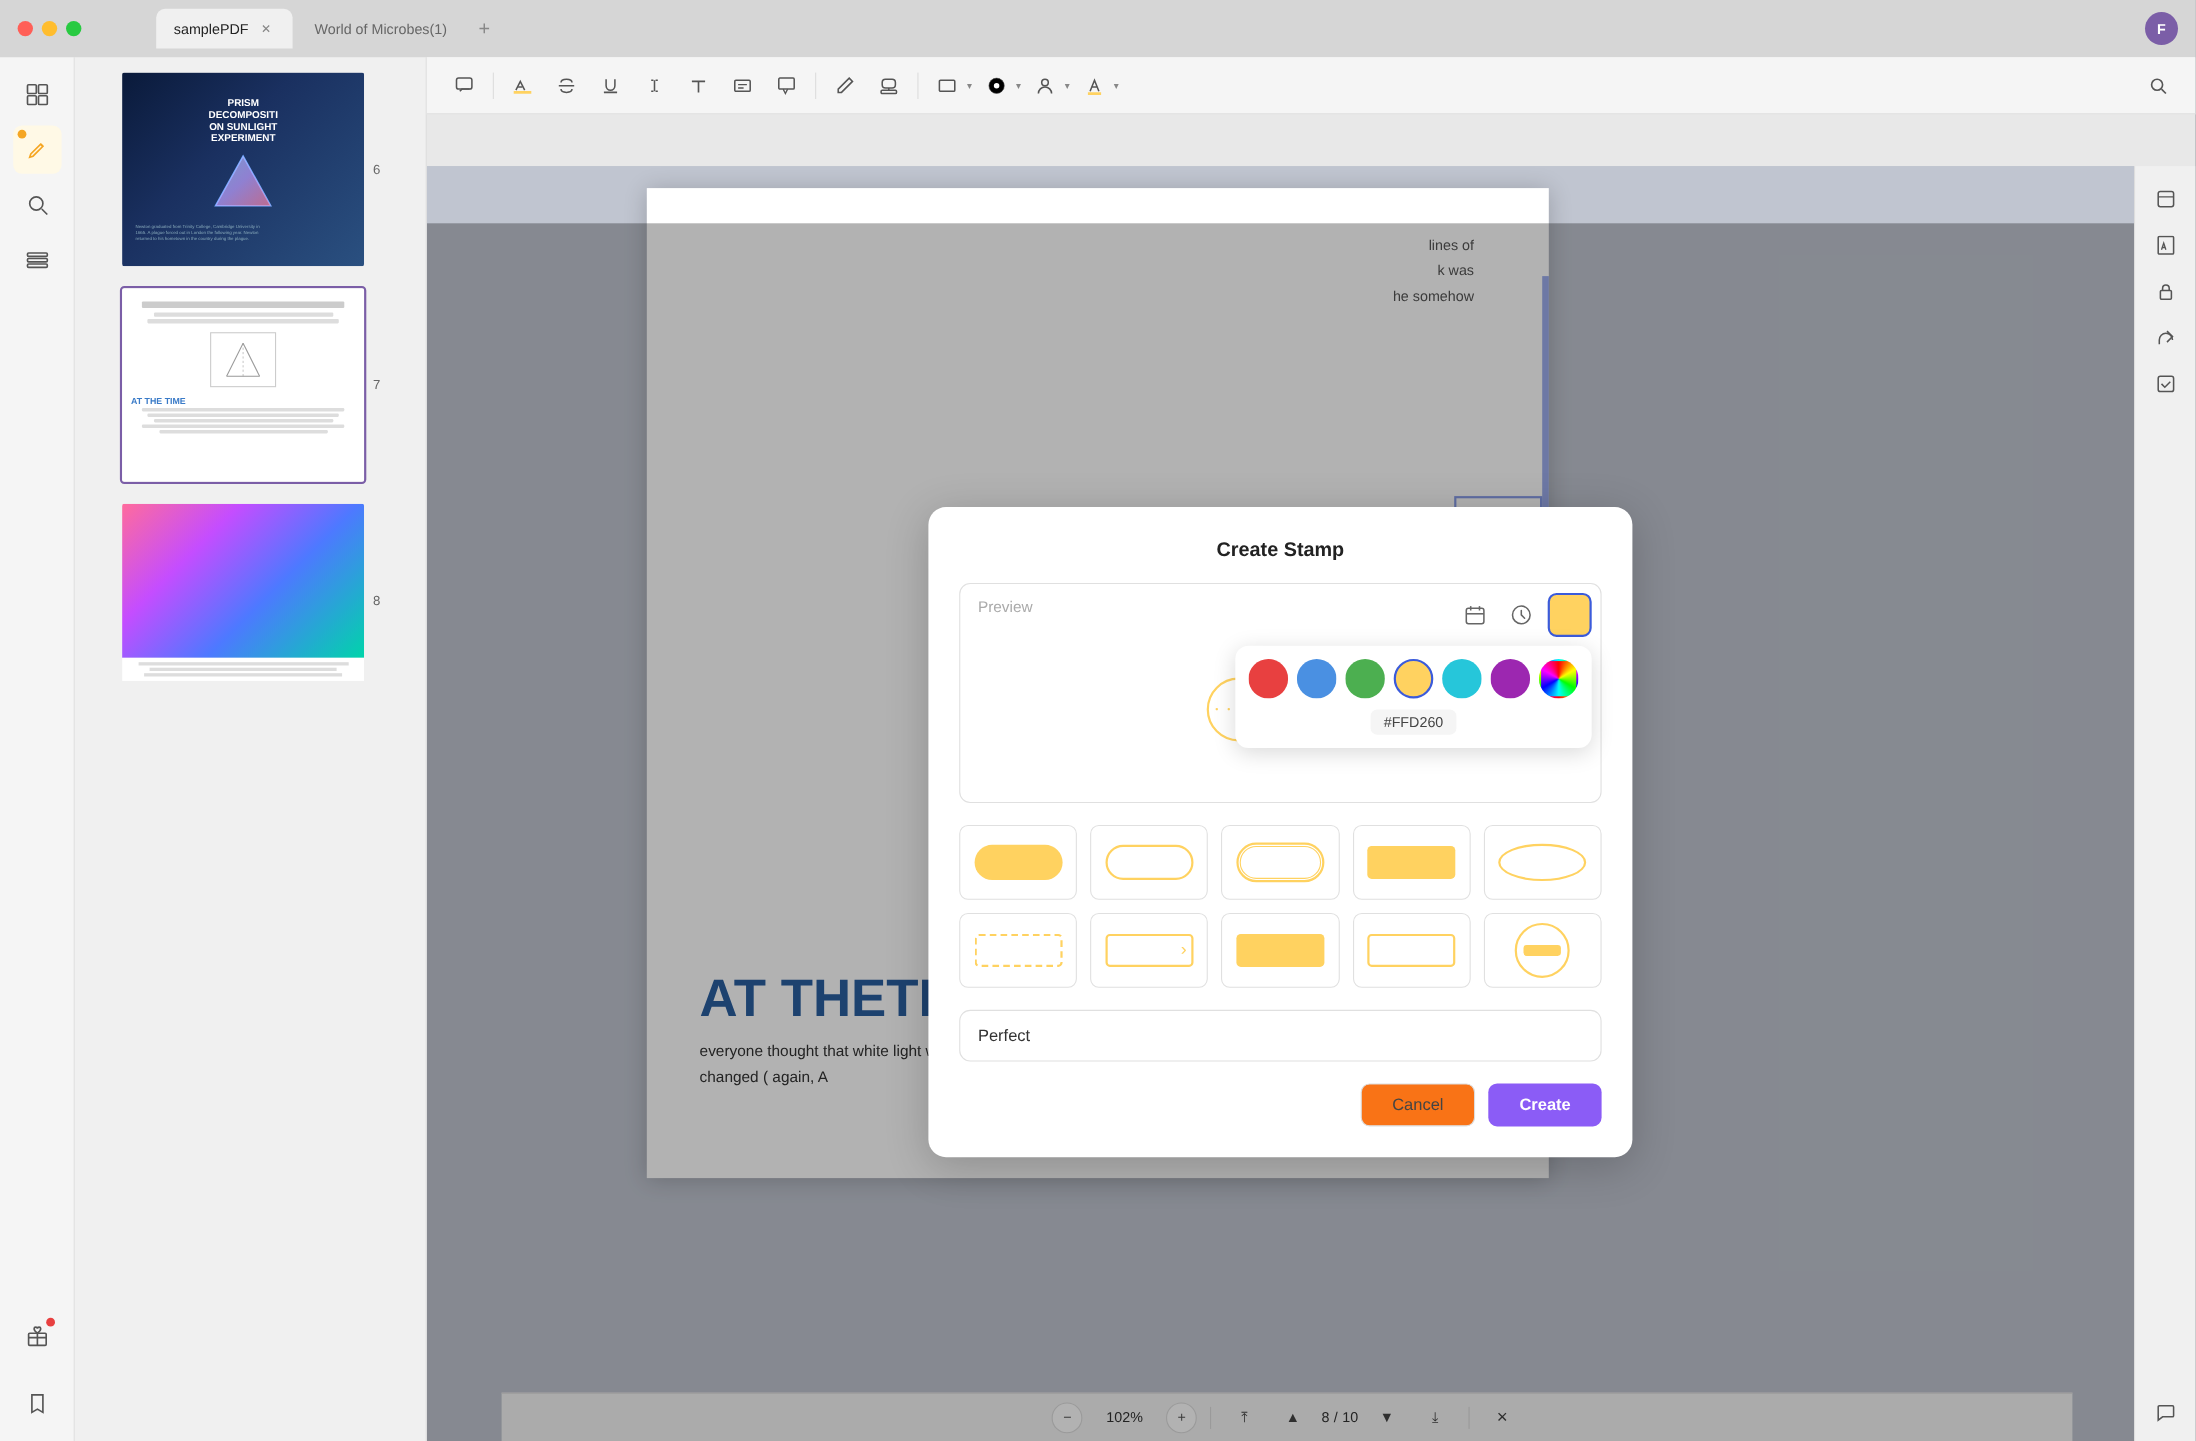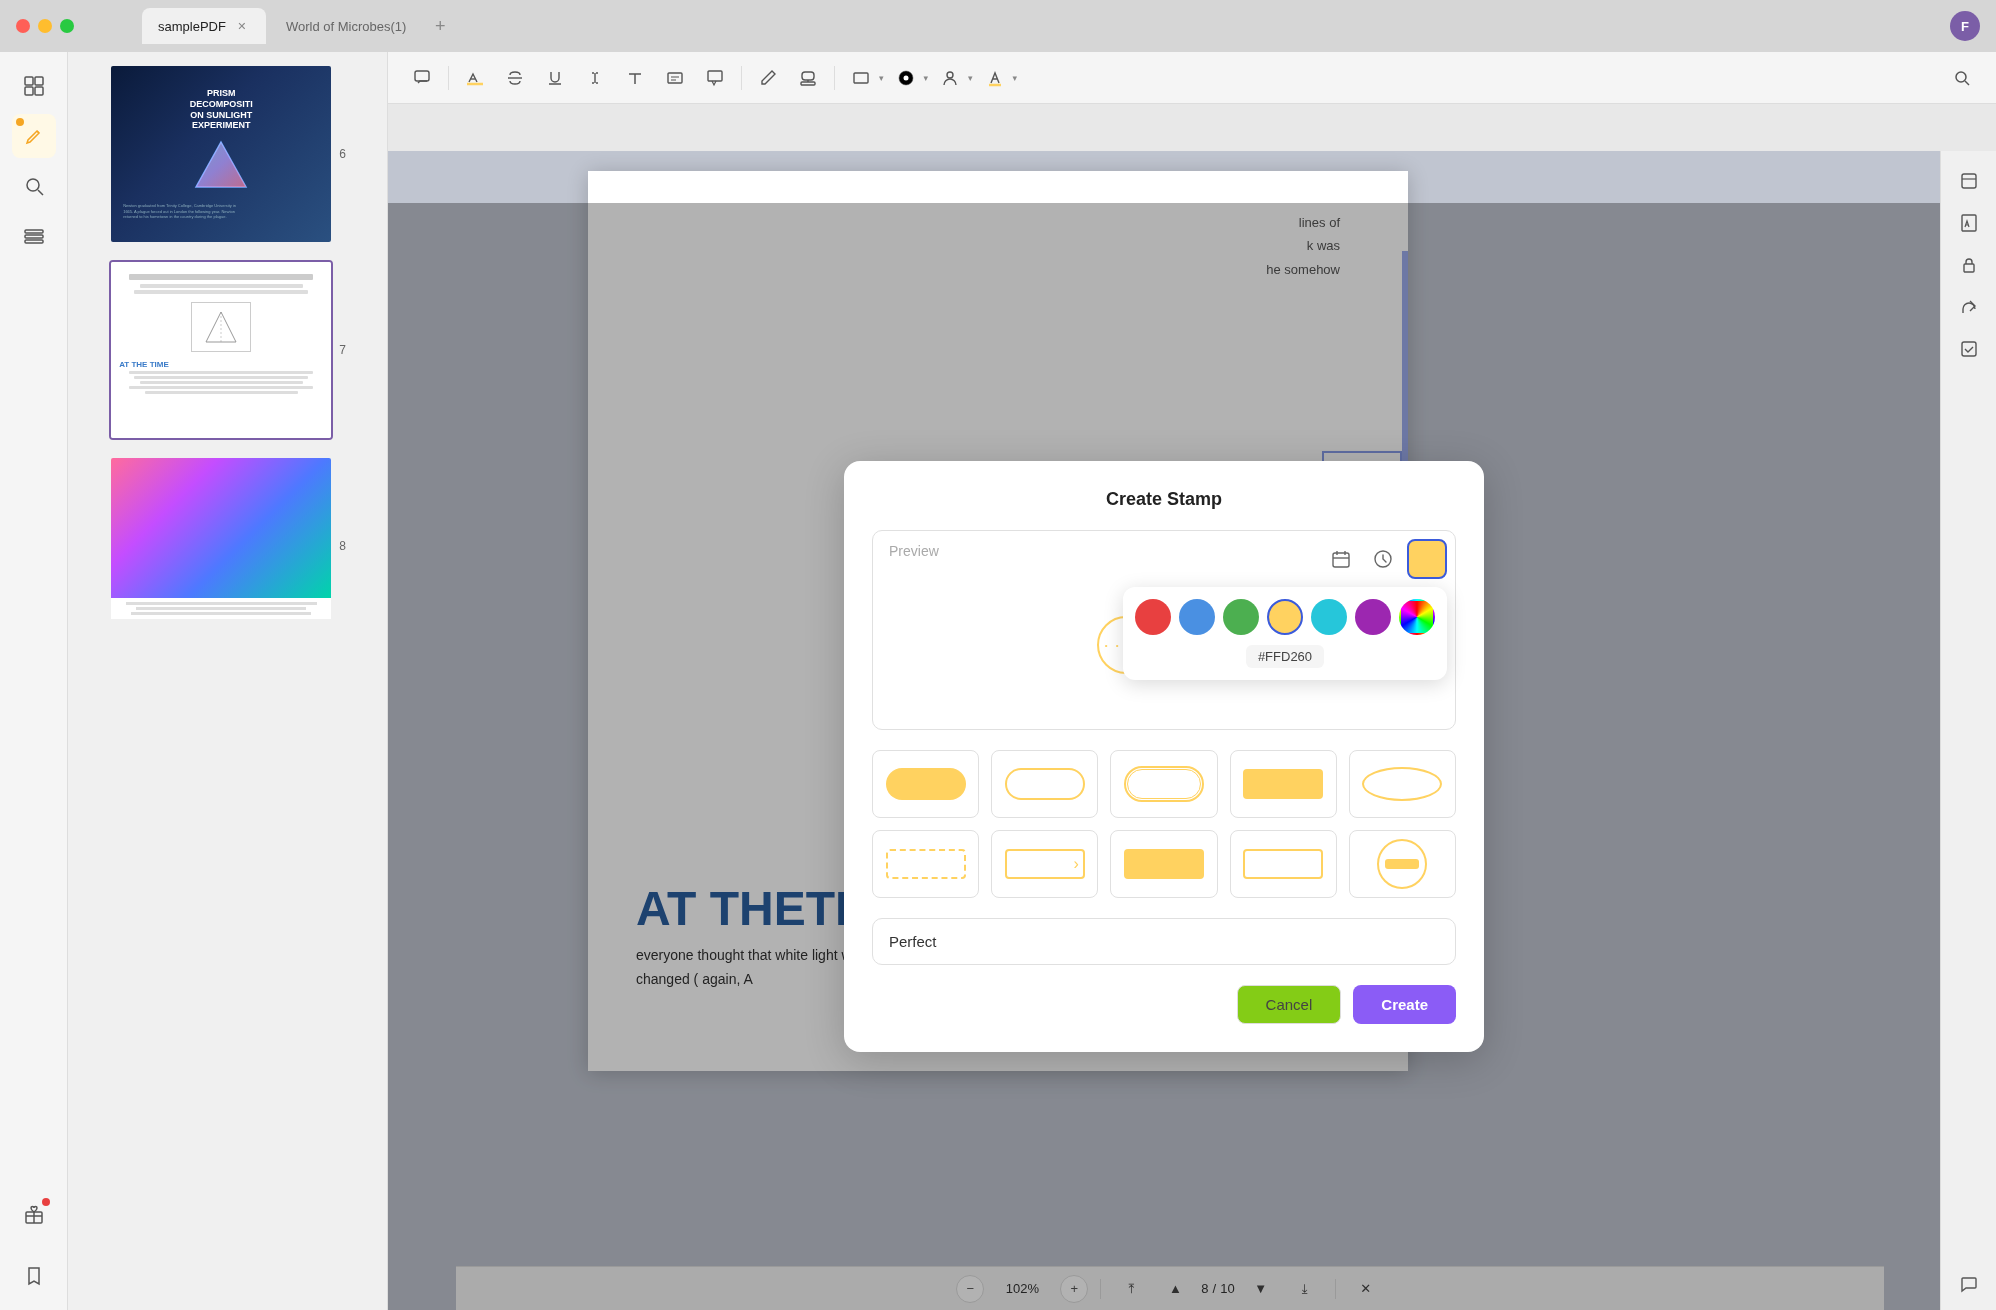--- a/index.html
+++ b/index.html
@@ -638,21 +638,21 @@
     
     .modal-actions {
       display: flex;
       justify-content: flex-end;
       gap: 12px;
     }
     .btn-cancel {
       padding: 10px 28px;
       border-radius: 8px;
       border: 1.5px solid #ddd;
-      background: #84cc16;
+      background: #f97316;
       font-size: 15px;
       color: #444;
       cursor: pointer;
     }
     .btn-create {
       padding: 10px 28px;
       border-radius: 8px;
       border: none;
       background: #8b5cf6;
       color: #fff;

